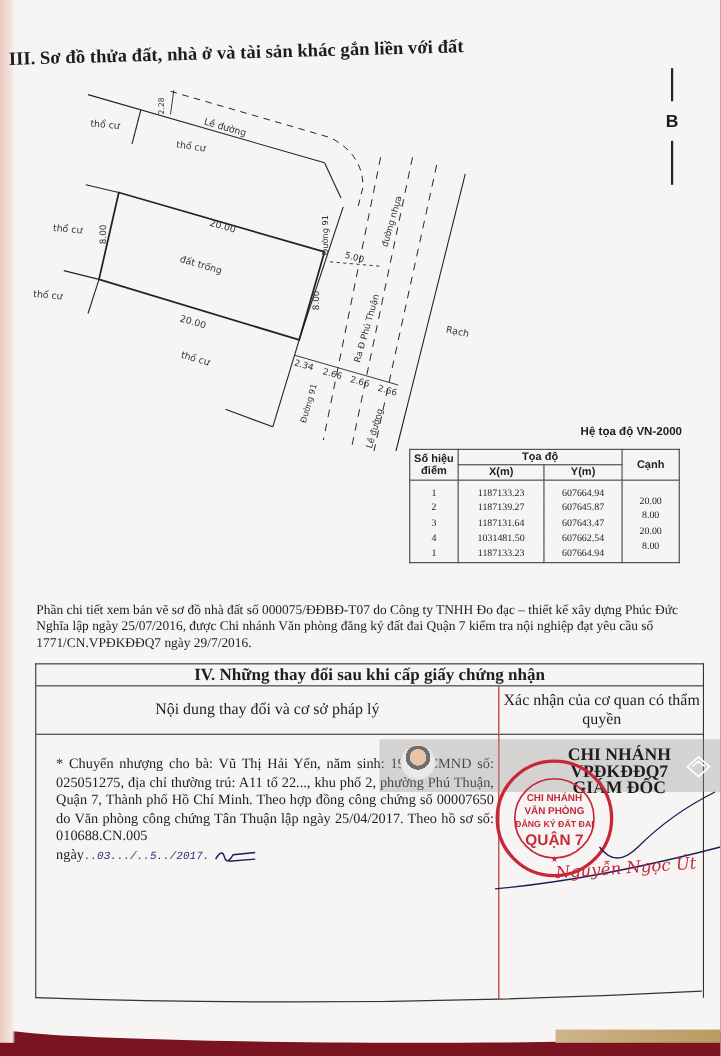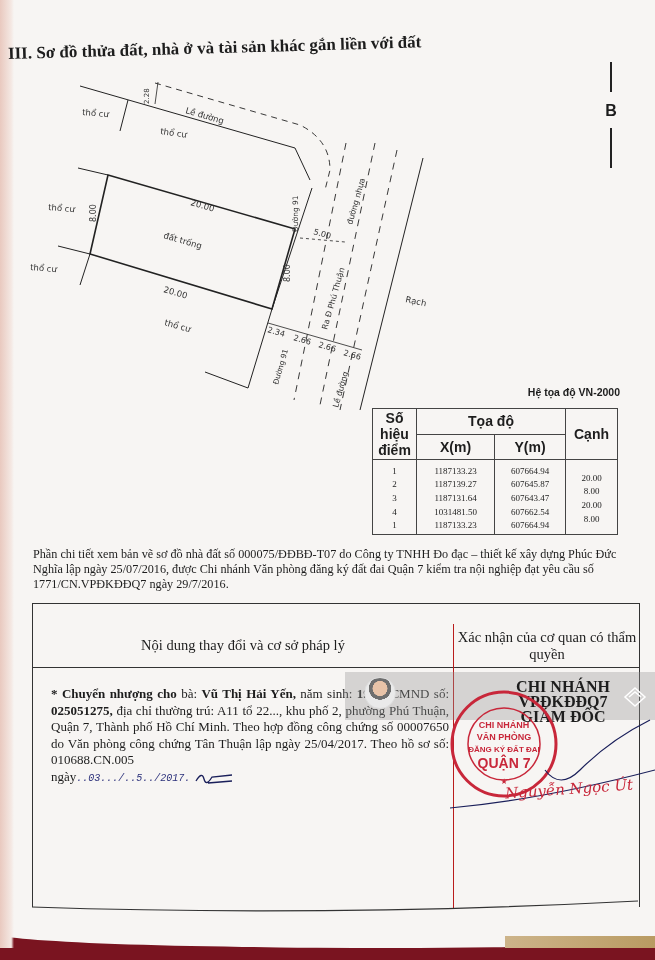--- a/index.html
+++ b/index.html
@@ -48,21 +48,21 @@
   }
   .coord-sub {
     text-align: right; font-family: "Liberation Sans", sans-serif;
     font-weight: bold; font-size: 10.5px; line-height: 12px;
   }
   table.coords {
     margin-top: 10px; width: 246px; border-collapse: collapse;
     font-family: "Liberation Sans", sans-serif; font-size: 8.5px;
   }
   table.coords th {
-    border: 1px solid #444; font-weight: bold; font-size: 14px; padding: 1px 2px;
+    border: 1px solid #444; font-weight: bold; font-size: 10px; padding: 1px 2px;
   }
   table.coords td {
     border-left: 1px solid #444; border-right: 1px solid #444;
     text-align: center; padding: 1px 2px; height: 14px;
     font-family: "Liberation Serif", serif; font-size: 9px;
   }
   table.coords td.canh { position: relative; top: 7px; }
   table.coords tbody tr:first-child td { padding-top: 6px; }
   table.coords tbody tr:last-child td { border-bottom: 1px solid #444; padding-bottom: 4px; }
 
@@ -85,21 +85,21 @@
   }
   .changes .col-right { position: absolute; left: 421px; top: 20px; width: 186px; height: 284px; }
   .colhead {
     height: 44px; border-bottom: 1px solid #333;
     display: flex; align-items: center; justify-content: center; text-align: center;
     font-size: 14.5px; line-height: 17px;
   }
   .body-text {
     padding: 18px 4px 0 18px; font-size: 13px; line-height: 16.5px; text-align: justify;
   }
-  .body-text b { font-weight: bold; }
+  .body-text b { font-weight: normal; }
   .handwrite { font-style: italic; font-family: Liberation Mono, monospace; font-size: 10px; color: #2a2f7a; }
   .bottom-curve { position: absolute; left: 30px; top: 895px; }
   .overlay-bar {
     position: absolute; left: 345px; top: 672px; width: 310px; height: 48px;
     background: rgba(150,150,150,0.35);
   }
   .avatar {
     position: absolute; left: 364px; top: 677px; width: 32px; height: 32px;
     border-radius: 50%; background: radial-gradient(circle at 50% 35%, #e8c3a8 0 30%, #6e6e6e 31% 45%, #eaeaea 46%);
     border: 1px solid #ddd;
@@ -227,20 +227,21 @@
           <td>607664.94</td>
           <td></td>
         </tr>
       </tbody>
     </table>
   </div>
 
   <div class="note">Phần chi tiết xem bản vẽ sơ đồ nhà đất số 000075/ĐĐBĐ-T07 do Công ty TNHH Đo đạc – thiết kế xây dựng Phúc Đức Nghĩa lập ngày 25/07/2016, được Chi nhánh Văn phòng đăng ký đất đai Quận 7 kiểm tra nội nghiệp đạt yêu cầu số 1771/CN.VPĐKĐĐQ7 ngày 29/7/2016.</div>
 
   <div class="changes">
+    <div class="heading">IV. Những thay đổi sau khi cấp giấy chứng nhận</div>
     <div class="col-left">
       <div class="colhead">Nội dung thay đổi và cơ sở pháp lý</div>
       <div class="body-text">
         <b>* Chuyển nhượng cho</b>
         <span>bà:</span>
         <b>Vũ Thị Hải Yến,</b>
         <span>năm sinh:</span>
         <b>1982,</b>
         <span>CMND số:</span>
         <b>025051275,</b>

